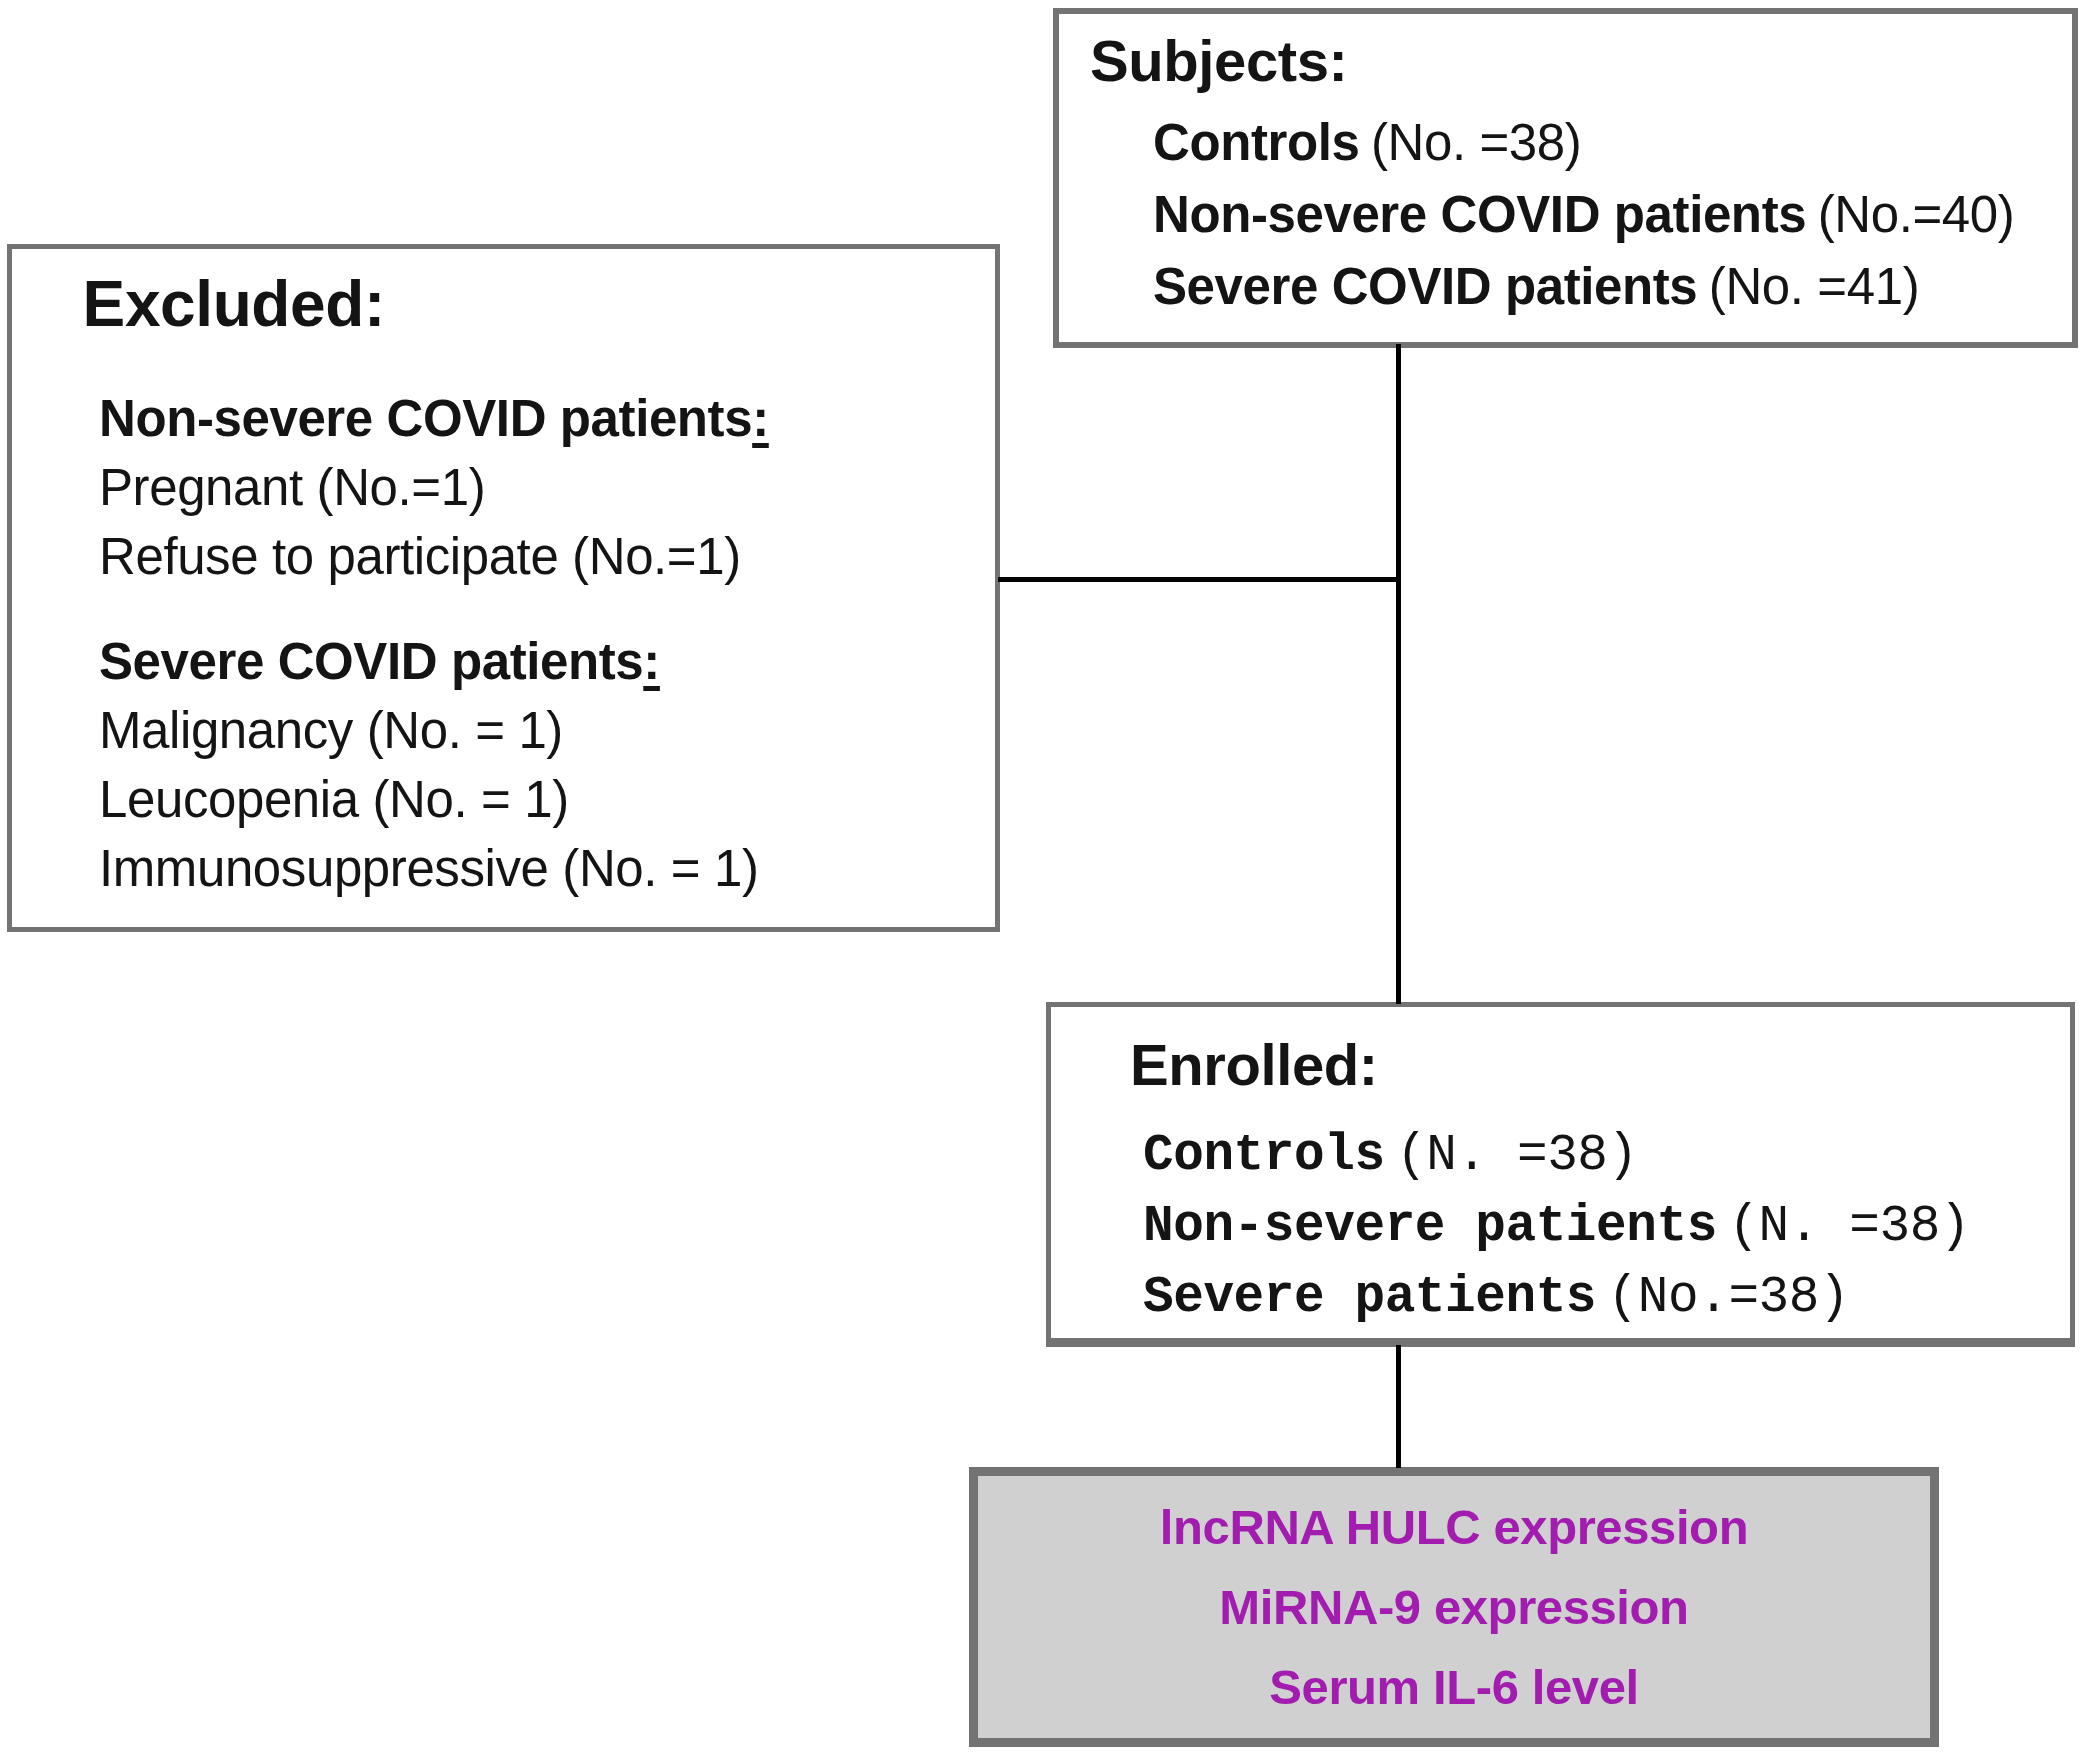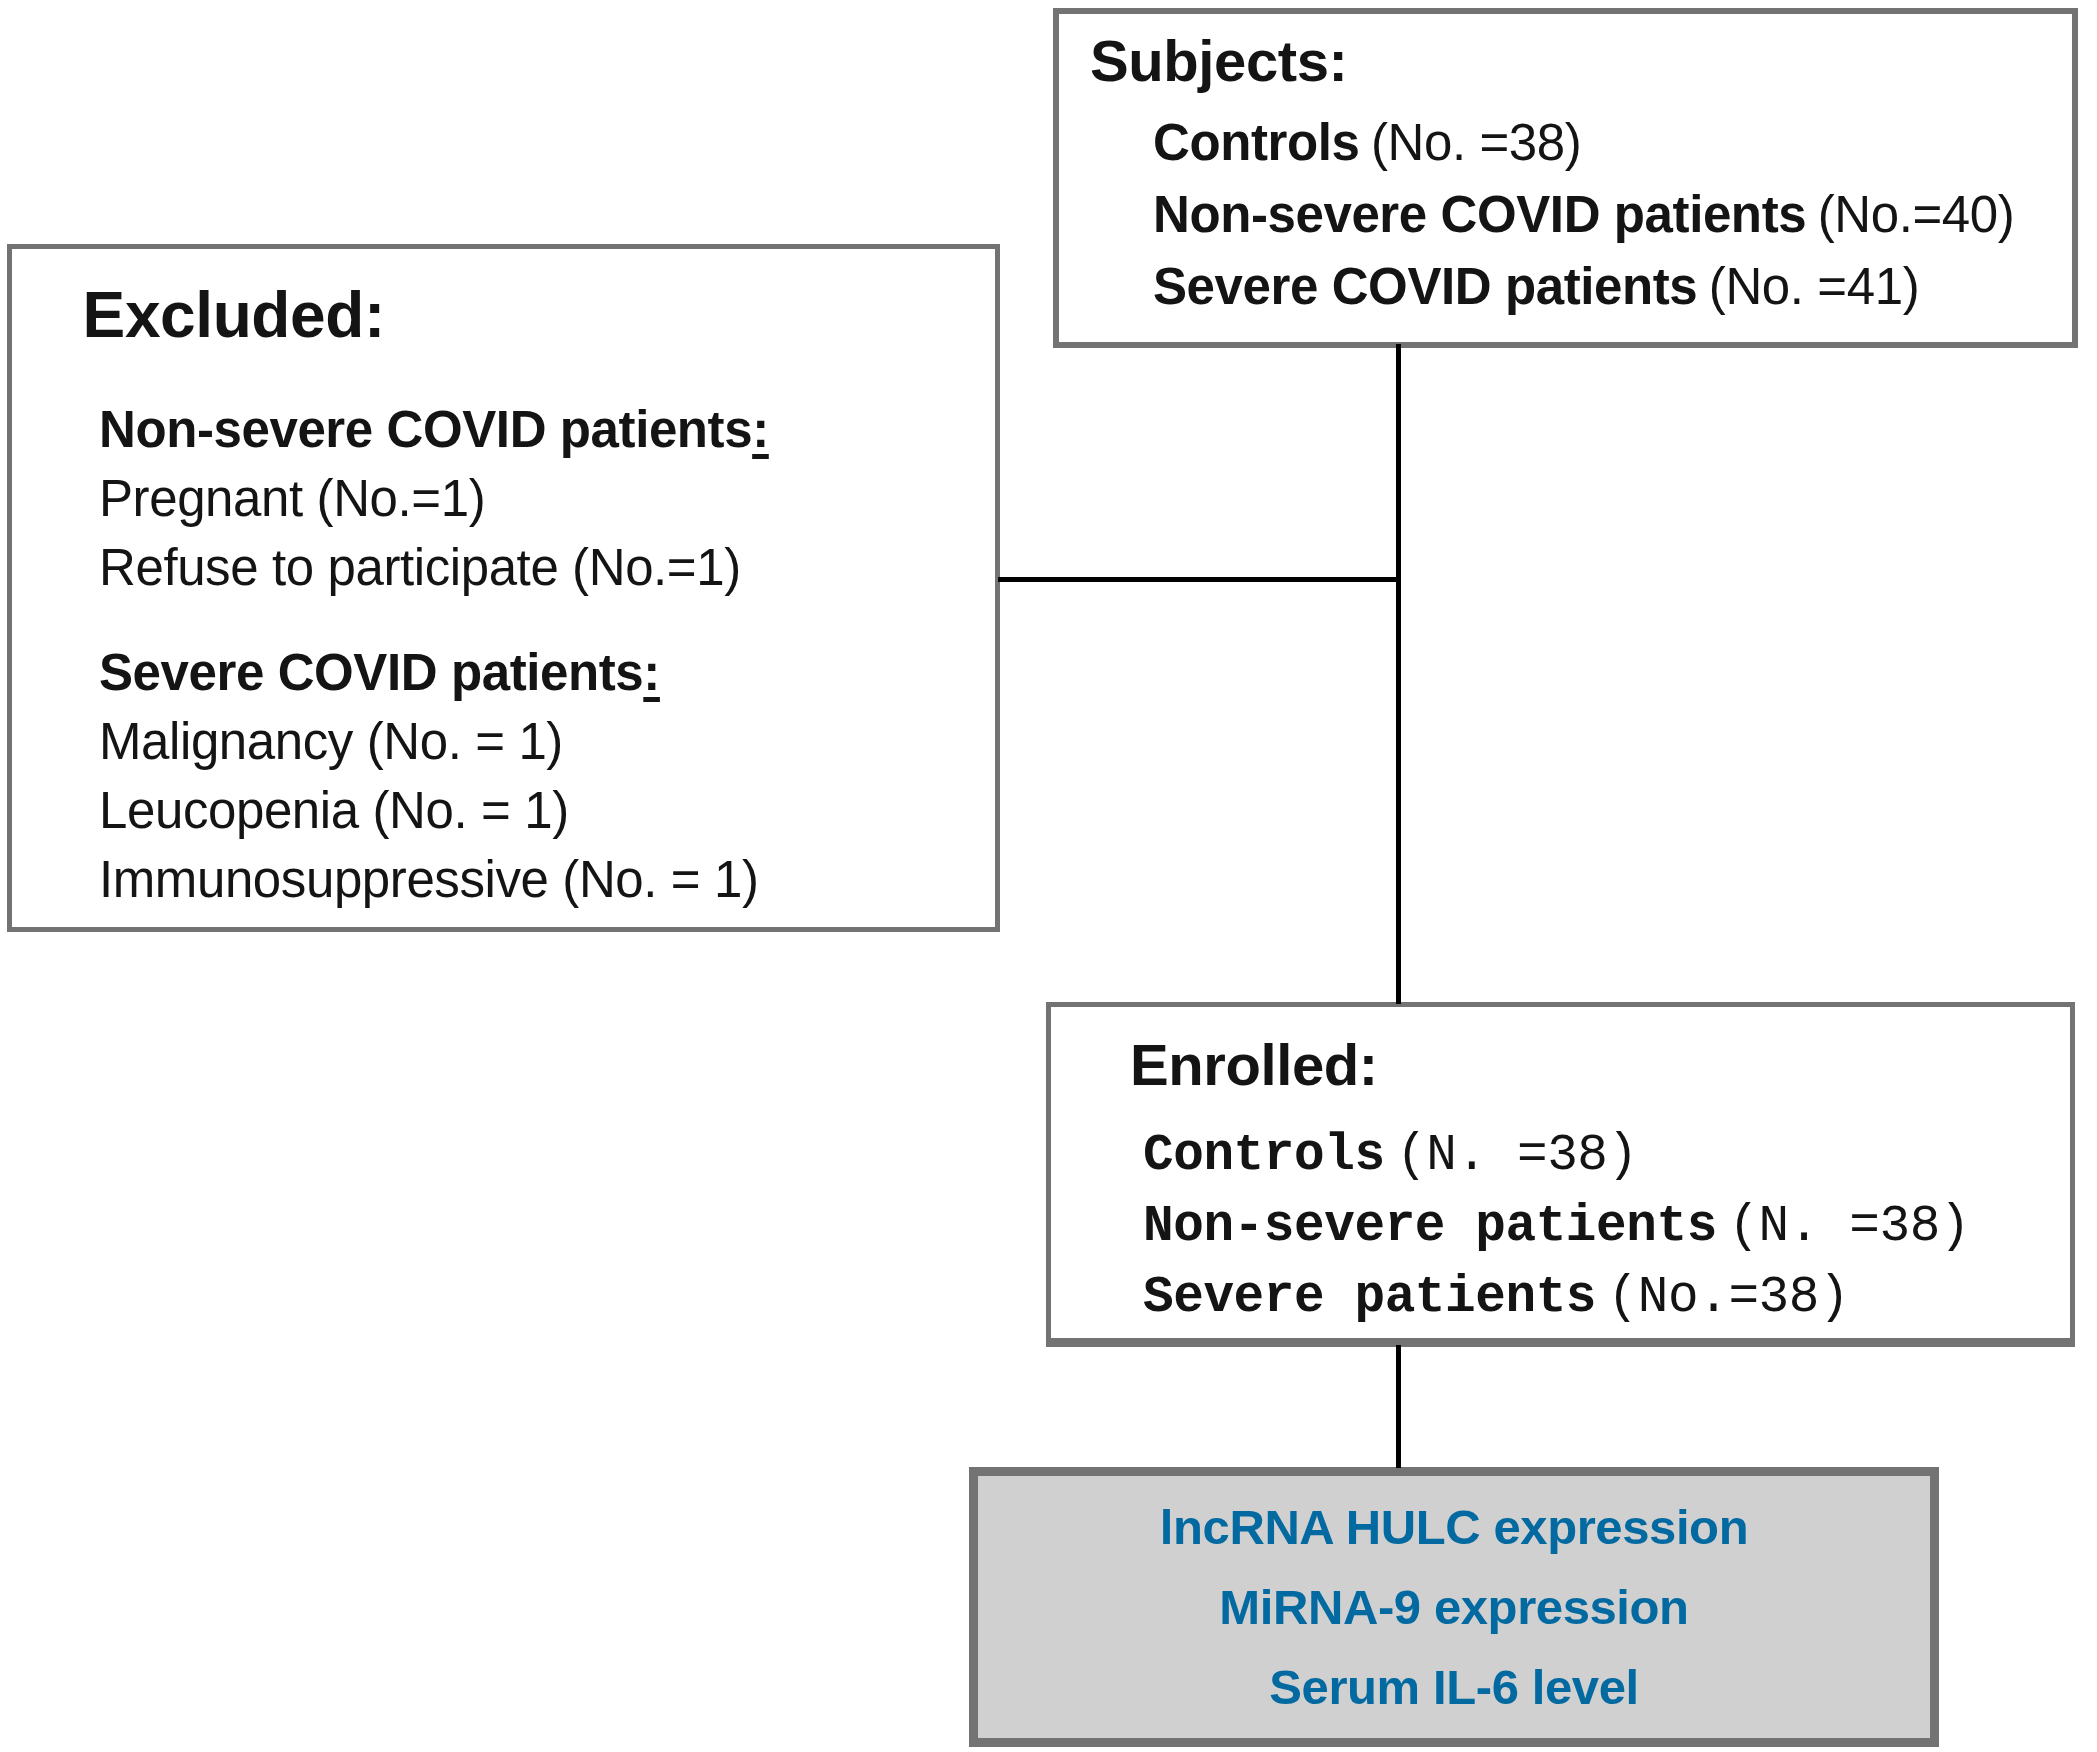--- a/index.html
+++ b/index.html
@@ -35,21 +35,21 @@
     border-width:6.6px;
     padding:13px 0 0 31px;
   }
   .subjects .box-title{font-size:58px;line-height:67px;}
   .subjects .items{padding-left:63px;margin-top:13px;}
 
   
   .excluded{
     left:6.6px;top:244px;width:993px;height:688px;
     border-width:5px;
-    padding:28px 0 0 71px;
+    padding:17px 0 0 71px;
   }
   .excluded .box-title{font-size:64px;line-height:77px;}
   .excluded .group{padding-left:16.4px;}
   .excluded .group-heading{
     font-size:51px;line-height:69px;font-weight:bold;white-space:nowrap;
   }
   .excluded .group1{margin-top:41px;}
   .excluded .group2{margin-top:36px;}
   .excluded .line{line-height:69px;}
   .ucolon{text-decoration:underline;text-underline-offset:6.6px;}
@@ -66,21 +66,21 @@
 
   
   .outcome{
     left:969px;top:1467px;width:970px;height:280px;
     border-width:9px;
     background:#d0d0d0;
     display:flex;flex-direction:column;justify-content:center;align-items:center;
   }
   .outcome-line{
     font-size:49px;font-weight:bold;line-height:80px;
-    text-align:center;white-space:nowrap;color:#0369a1;
+    text-align:center;white-space:nowrap;color:#a21caf;
   }
 
   
   .conn{position:absolute;background:#000000;}
   .conn-subjects-enrolled{left:1396px;top:344px;width:5px;height:660px;}
   .conn-excluded{left:998px;top:577px;width:403px;height:5px;}
   .conn-enrolled-outcome{left:1396px;top:1345px;width:5px;height:123px;}
 </style>
 </head>
 <body>

